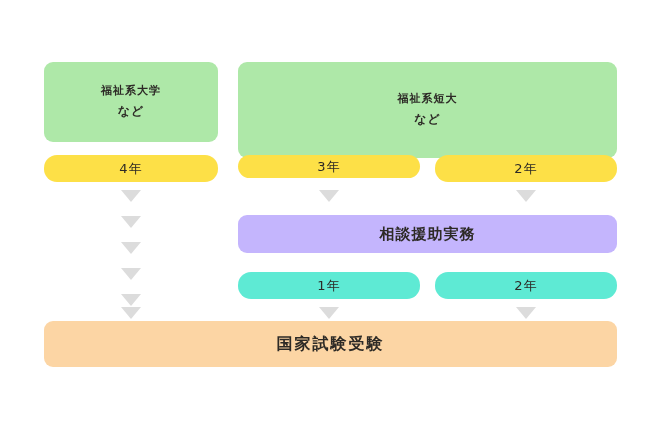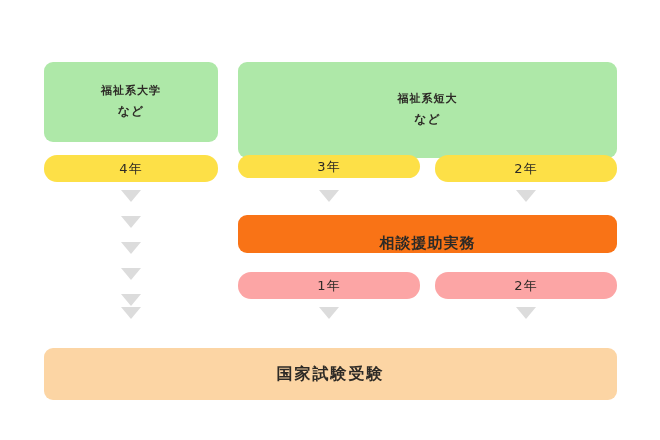--- a/index.html
+++ b/index.html
@@ -46,31 +46,30 @@
     margin-top: 4px;
   }
   .year-bar {
     border-radius: 13px;
     background: #fde047;
     font-size: 13px;
     letter-spacing: 1px;
     color: #2d2a26;
   }
   .year-bar.bright {
-    background: #fca5a5;
+    background: #5eead4;
     justify-content: center;
   }
   .practice-bar {
     border-radius: 9px;
-    background: #f97316;
+    background: #c4b5fd;
     font-size: 15px;
     font-weight: bold;
     letter-spacing: 1px;
     color: #2d2a26;
-    justify-content: flex-end;
   }
   .exam-bar {
     border-radius: 9px;
     background: #fcd5a4;
     font-size: 16px;
     font-weight: bold;
     letter-spacing: 2px;
     color: #2d2a26;
   }
   .arrow {
@@ -127,17 +126,17 @@
 
   <div class="arrow" style="left:319px; top:307px;"></div>
   <div class="arrow" style="left:516px; top:307px;"></div>
 
   <div class="arrow" style="left:121px; top:216px;"></div>
   <div class="arrow" style="left:121px; top:242px;"></div>
   <div class="arrow" style="left:121px; top:268px;"></div>
   <div class="arrow" style="left:121px; top:294px;"></div>
   <div class="arrow" style="left:121px; top:307px;"></div>
 
-  <div class="node exam-bar" style="left:44px; top:348px; width:573px; height:52px;">
+  <div class="node exam-bar" style="left:44px; top:321px; width:573px; height:46px;">
     <span>国家試験受験</span>
   </div>
 
 </div>
 
 </body></html>

